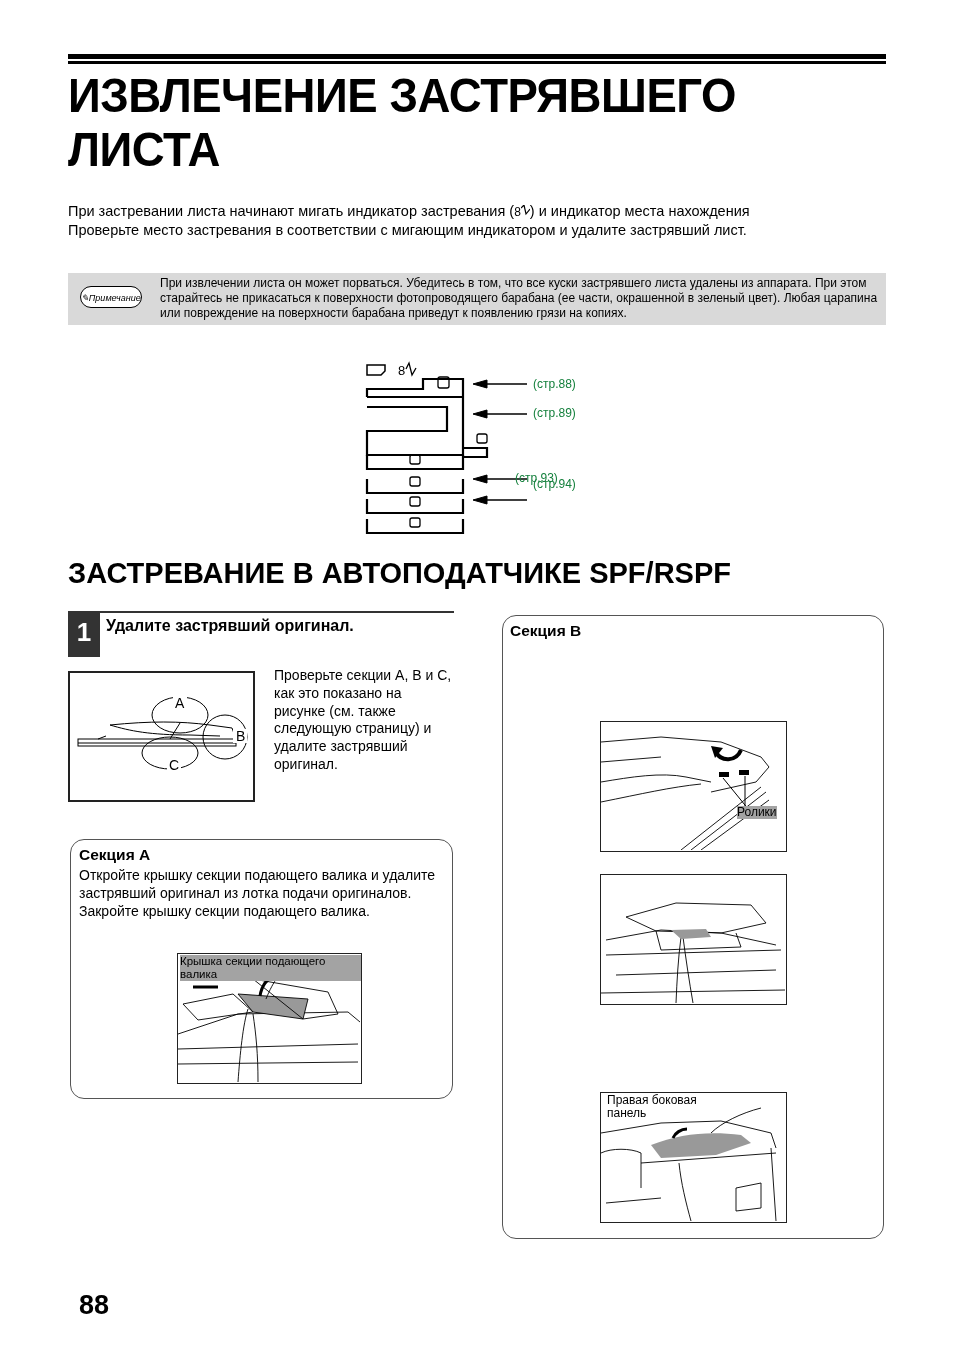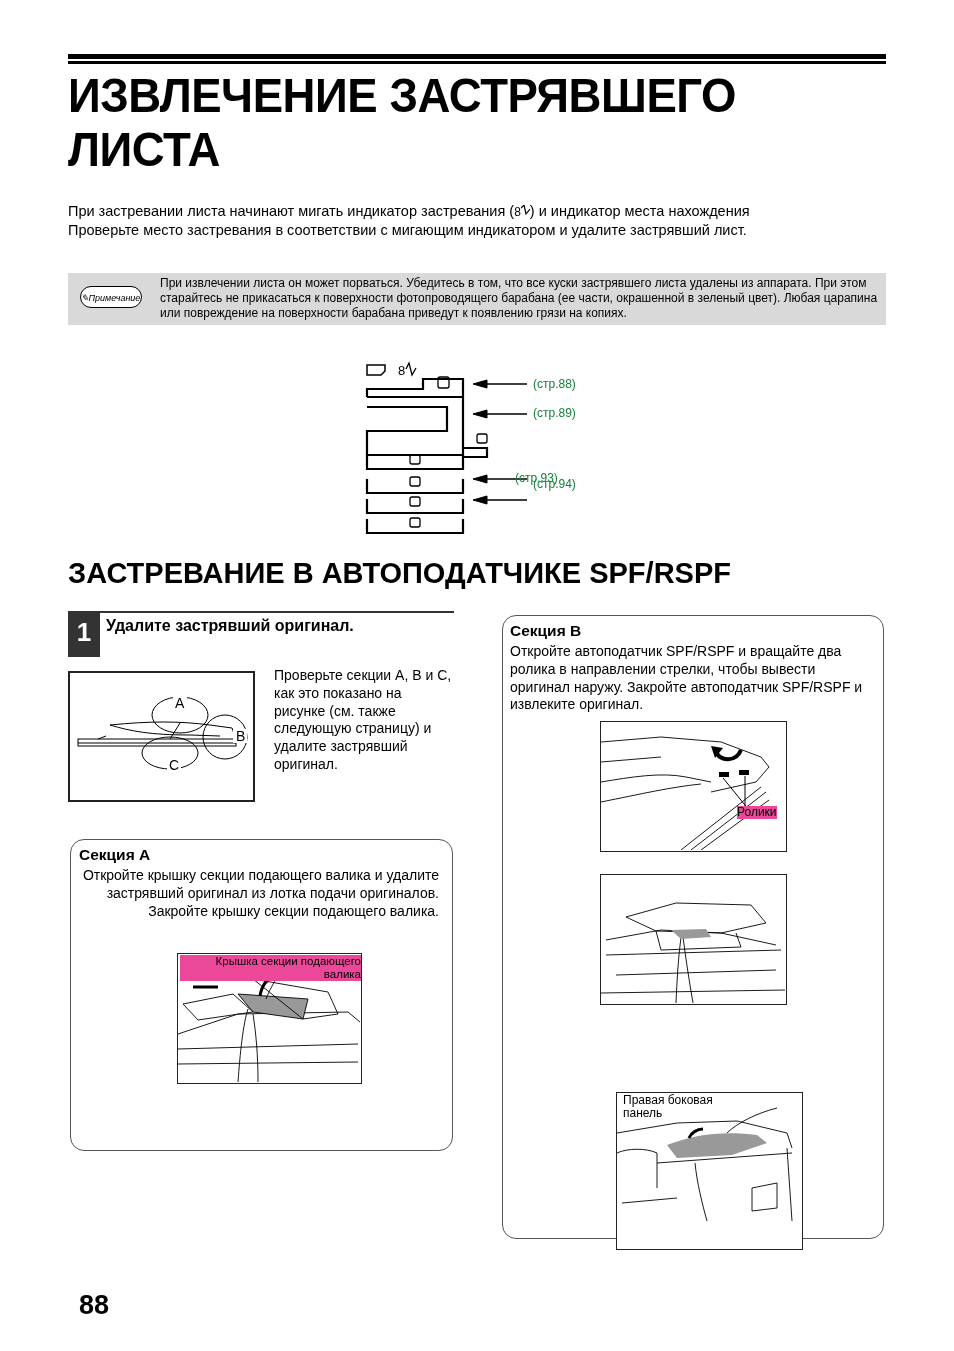--- a/index.html
+++ b/index.html
@@ -3,32 +3,32 @@
 <meta charset="utf-8">
 <style>
   html, body { margin: 0; padding: 0; background: #ffffff; }
   body { width: 954px; height: 1351px; position: relative; font-family: "Liberation Sans", sans-serif; color: #000; overflow: hidden; }
   .abs { position: absolute; }
   .rule-thick { left: 68px; width: 818px; height: 5px; background: #000; }
   .title { left: 68px; top: 68px; width: 820px; font-family: "Liberation Sans", sans-serif; font-weight: bold; font-size: 49px; line-height: 54px; letter-spacing: -0.5px; transform: scaleX(0.93); transform-origin: left top; }
   .intro { left: 68px; top: 203px; width: 800px; font-size: 14.5px; line-height: 17.5px; }
   .intro p { margin: 0; }
   .note { left: 68px; top: 273px; width: 818px; height: 52px; background: #d9d9d9; }
-  .note-badge { left: 12px; top: 13px; width: 62px; height: 22px; border: 1.5px solid #000; border-radius: 12px; background: #fff; font-size: 9px; line-height: 22px; font-style: italic; box-sizing: border-box; white-space: nowrap; }
+  .note-badge { left: 12px; top: 13px; width: 62px; height: 22px; border: 1.5px solid #000; border-radius: 12px; background: #fff; font-size: 9px; line-height: 22px; text-align: center; font-style: italic; box-sizing: border-box; white-space: nowrap; }
   .note-text { left: 92px; top: 3px; width: 720px; font-size: 12px; line-height: 15px; }
   .ref { font-size: 12px; color: #15803d; }
   .h2 { left: 68px; top: 556px; font-weight: bold; font-size: 29px; line-height: 34px; }
   .step-rule { left: 68px; top: 611px; width: 386px; height: 2px; background: #333; }
   .step-num { left: 68px; top: 613px; width: 32px; height: 44px; background: #333; color: #fff; font-weight: bold; font-size: 26px; line-height: 38px; text-align: center; }
   .step-title { left: 106px; top: 617px; font-weight: bold; font-size: 16px; }
   .figbox { border: 2px solid #222; box-sizing: border-box; background: #fff; overflow: hidden; }
   .body-text { font-size: 14px; line-height: 17.8px; }
   .section { border: 1.2px solid #555; border-radius: 14px; box-sizing: border-box; background: #fff; }
   .sec-title { font-weight: bold; font-size: 15.5px; }
-  .fig-label { font-size: 11.5px; background: #ec4899; line-height: 13px; }
+  .fig-label { font-size: 11.5px; background: #a3a3a3; line-height: 13px; }
   .pagenum { left: 68px; top: 1290px; font-weight: bold; font-size: 27px; margin-left: 11px; }
 </style>
 </head>
 <body>
 
 <div class="abs rule-thick" style="top:54px;"></div>
 <div class="abs rule-thick" style="top:61px; height:3px;"></div>
 
 <div class="abs title">
   <div>ИЗВЛЕЧЕНИЕ ЗАСТРЯВШЕГО</div>
@@ -114,21 +114,21 @@
     <rect x="103" y="23" width="14" height="14" fill="#fff"></rect>
     <text x="105" y="35" font-size="14" font-family="Liberation Sans, sans-serif">A</text>
     <rect x="163" y="56" width="14" height="14" fill="#fff"></rect>
     <text x="166" y="68" font-size="14" font-family="Liberation Sans, sans-serif">B</text>
     <rect x="97" y="86" width="14" height="14" fill="#fff"></rect>
     <text x="99" y="97" font-size="14" font-family="Liberation Sans, sans-serif">C</text>
   </svg>
 </div>
 <div class="abs body-text" style="left:274px; top:667px; width:180px;">Проверьте секции A, B и C, как это показано на рисунке (см. также следующую страницу) и удалите застрявший оригинал.</div>
 
-<div class="abs section" style="left:70px; top:839px; width:383px; height:312px;text-align:right;">
+<div class="abs section" style="left:70px; top:839px; width:383px; height:260px;">
   <div class="abs sec-title" style="left:8px; top:6px;">Секция A</div>
   <div class="abs body-text" style="left:8px; top:27px; width:360px;">Откройте крышку секции подающего валика и удалите застрявший оригинал из лотка подачи оригиналов. Закройте крышку секции подающего валика.</div>
   <div class="abs figbox" style="left:106px; top:113px; width:185px; height:131px; border-width:1.5px;">
     <svg class="abs" style="left:0; top:0;" width="182" height="128" viewBox="0 0 182 128">
       <g fill="none" stroke="#000" stroke-width="0.9">
         <path d="M0,80 L60,60 L170,58 L182,68"></path>
         <path d="M0,95 L180,90"></path>
         <path d="M0,110 L180,108"></path>
         <path d="M5,50 L55,40 L75,58 L20,66 Z"></path>
         <path d="M60,40 L130,45 L125,65 L75,58 Z" fill="#999"></path>
@@ -139,21 +139,20 @@
       </g>
       <path d="M15,33 L40,33" stroke="#000" stroke-width="3"></path>
       <path d="M82,42 C84,30 90,24 98,22" stroke="#000" stroke-width="3" fill="none"></path>
     </svg>
     <span class="abs fig-label" style="left:2px; top:1px;">Крышка секции подающего валика</span>
   </div>
 </div>
 
 <div class="abs section" style="left:502px; top:615px; width:382px; height:624px;">
   <div class="abs sec-title" style="left:7px; top:6px;">Секция B</div>
-  <div class="abs body-text" style="left:7px; top:27px; width:368px;">Откройте автоподатчик SPF/RSPF и вращайте два ролика в направлении стрелки, чтобы вывести оригинал наружу. Закройте автоподатчик SPF/RSPF и извлеките оригинал.</div>
 
   <div class="abs figbox" style="left:97px; top:105px; width:187px; height:131px; border-width:1.5px;">
     <svg class="abs" style="left:0; top:0;" width="184" height="128" viewBox="0 0 184 128">
       <g fill="none" stroke="#000" stroke-width="0.9">
         <path d="M0,20 L60,15 L120,20 L160,35 L168,45 L155,60 L110,70"></path>
         <path d="M0,60 C30,55 60,50 85,55 L110,60"></path>
         <path d="M0,80 C40,72 70,65 100,62"></path>
         <path d="M80,128 L160,65"></path>
         <path d="M90,128 L165,70"></path>
         <path d="M100,128 L168,78"></path>
@@ -179,21 +178,21 @@
         <path d="M0,118 L184,115"></path>
         <path d="M55,56 L60,75 L140,72 L135,58"></path>
         <path d="M75,128 C76,105 77,85 80,62"></path>
         <path d="M92,128 C88,105 85,85 82,62"></path>
       </g>
       <path d="M70,55 L105,54 L110,62 L80,64 Z" fill="#999"></path>
     </svg>
   </div>
 
 
-  <div class="abs figbox" style="left:113px; top:476px; width:187px; height:158px; border-width:1.5px;">
+  <div class="abs figbox" style="left:97px; top:476px; width:187px; height:131px; border-width:1.5px;">
     <svg class="abs" style="left:0; top:0;" width="184" height="128" viewBox="0 0 184 128">
       <g fill="none" stroke="#000" stroke-width="0.9">
         <path d="M0,40 L60,30 L120,28 L170,40 L175,55"></path>
         <path d="M0,60 C10,55 30,55 40,60 L40,95"></path>
         <path d="M40,70 L175,60"></path>
         <path d="M5,110 L60,105"></path>
         <path d="M170,55 L175,128"></path>
         <path d="M135,95 L160,90 L160,115 L135,118 Z"></path>
         <path d="M90,128 C85,110 80,90 78,70"></path>
         <path d="M110,40 C120,30 140,20 160,15"></path>

